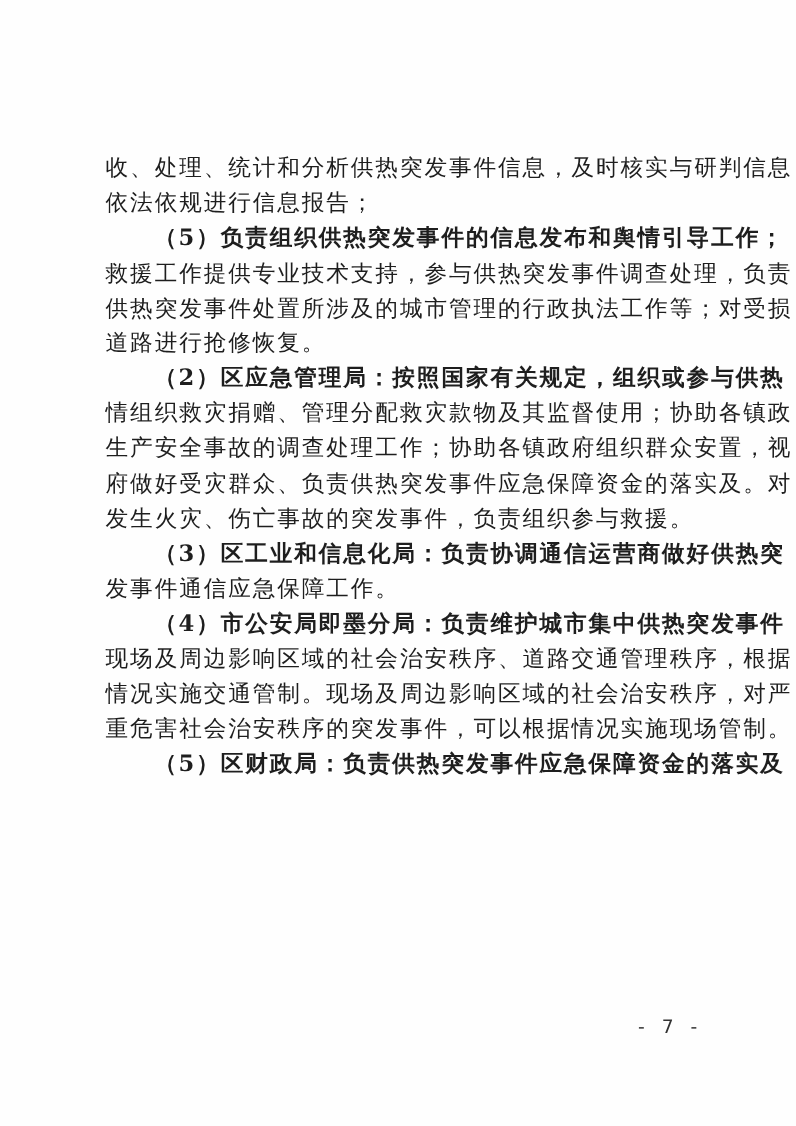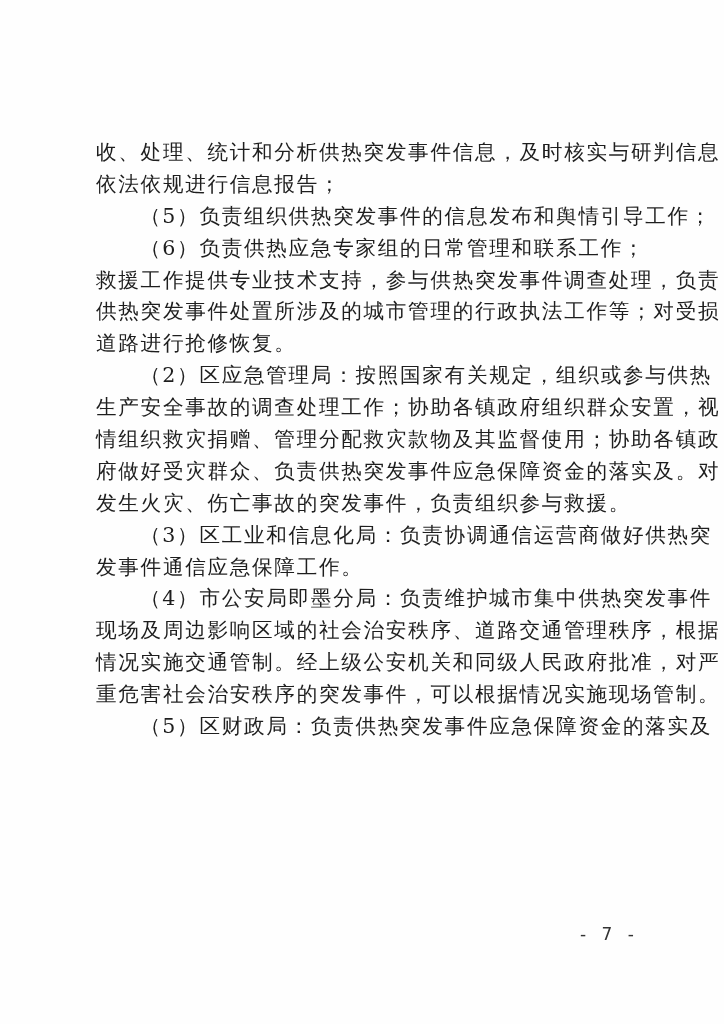--- a/index.html
+++ b/index.html
@@ -28,51 +28,50 @@
       width: 540px;
     }
     .line {
       height: 31.9px;
       line-height: 31.9px;
       font-size: 20.6px;
       letter-spacing: 1.7px;
       white-space: nowrap;
       overflow: visible;
     }
-    .line.indent { padding-left: 44px; }
+    .line.indent { padding-left: 44px; font-weight: bold; }
     .line.heading { padding-left: 22px; letter-spacing: 0.5px; }
     .page-number {
       position: absolute;
       left: 580px;
       top: 924px;
       font-size: 17px;
       letter-spacing: 5px;
       color: #333;
       font-family: "DejaVu Sans", "Liberation Sans", sans-serif;
     }
   </style>
 </head>
 <body>
 
 <div class="page">
   <div class="body-text">
     <div class="line">收、处理、统计和分析供热突发事件信息，及时核实与研判信息，</div>
     <div class="line">依法依规进行信息报告；</div>
     <div class="line indent">（5）负责组织供热突发事件的信息发布和舆情引导工作；</div>
-    <div class="line indent">（6）负责供热应急专家组的日常管理和联系工作；</div>
     <div class="line">救援工作提供专业技术支持，参与供热突发事件调查处理，负责</div>
     <div class="line">供热突发事件处置所涉及的城市管理的行政执法工作等；对受损</div>
     <div class="line">道路进行抢修恢复。</div>
     <div class="line indent">（2）区应急管理局：按照国家有关规定，组织或参与供热</div>
+    <div class="line">情组织救灾捐赠、管理分配救灾款物及其监督使用；协助各镇政</div>
     <div class="line">生产安全事故的调查处理工作；协助各镇政府组织群众安置，视</div>
-    <div class="line">情组织救灾捐赠、管理分配救灾款物及其监督使用；协助各镇政</div>
     <div class="line">府做好受灾群众、负责供热突发事件应急保障资金的落实及。对</div>
     <div class="line">发生火灾、伤亡事故的突发事件，负责组织参与救援。</div>
     <div class="line indent">（3）区工业和信息化局：负责协调通信运营商做好供热突</div>
     <div class="line">发事件通信应急保障工作。</div>
     <div class="line indent">（4）市公安局即墨分局：负责维护城市集中供热突发事件</div>
     <div class="line">现场及周边影响区域的社会治安秩序、道路交通管理秩序，根据</div>
-    <div class="line">情况实施交通管制。经上级公安机关和同级人民政府批准，对严</div>
+    <div class="line">情况实施交通管制。现场及周边影响区域的社会治安秩序，对严</div>
     <div class="line">重危害社会治安秩序的突发事件，可以根据情况实施现场管制。</div>
     <div class="line indent">（5）区财政局：负责供热突发事件应急保障资金的落实及</div>
   </div>
   <div class="page-number">- 7 -</div>
 </div>
 
 </body></html>

